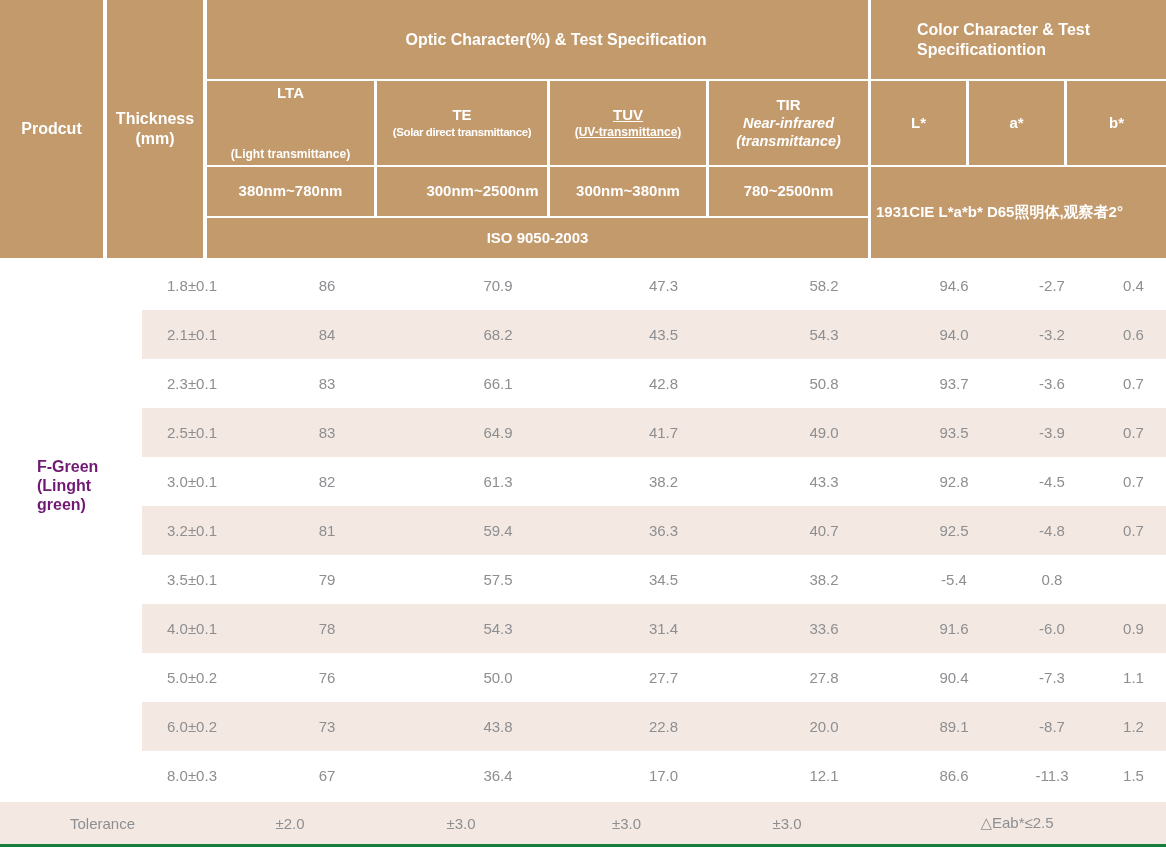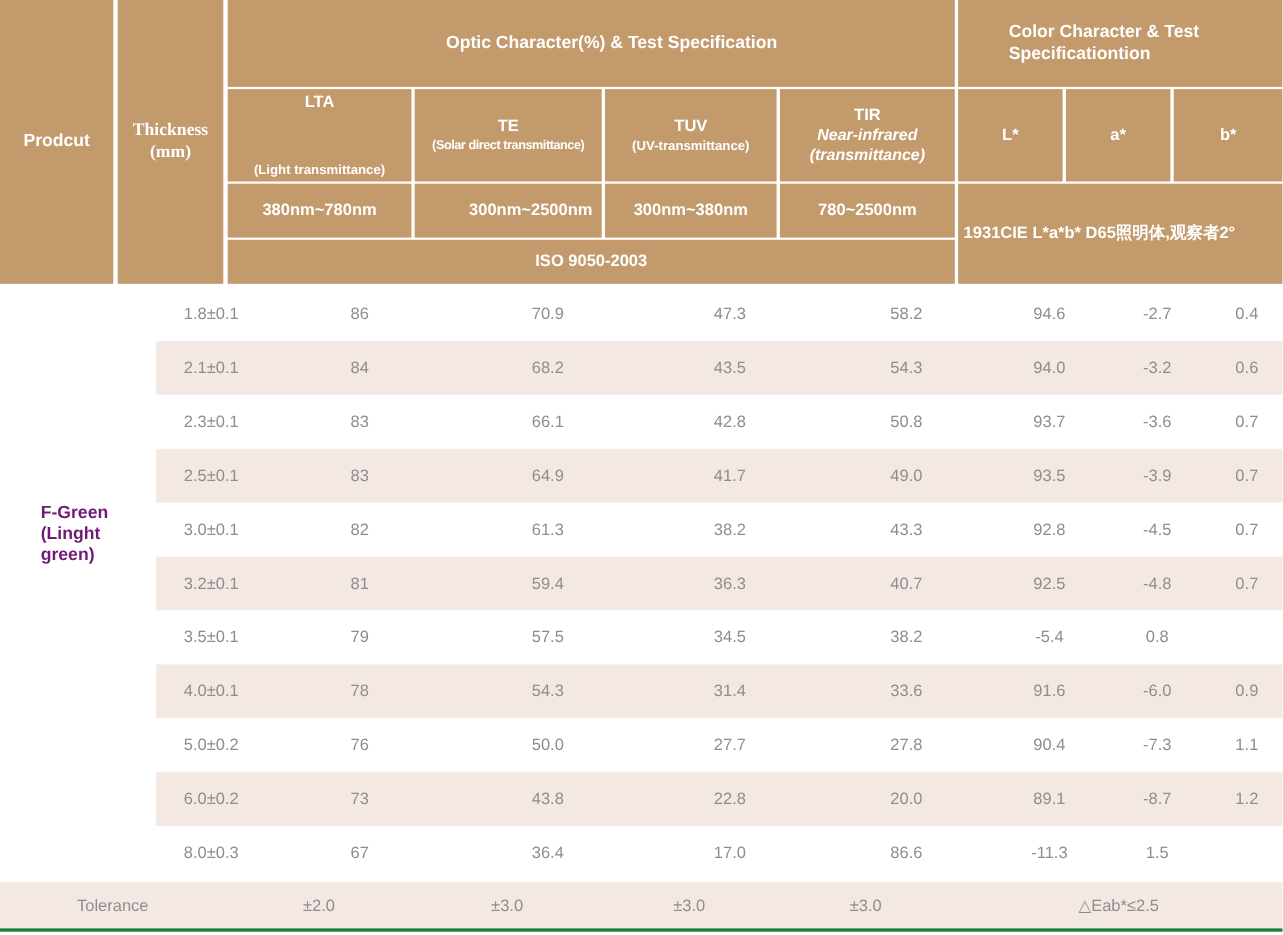--- a/index.html
+++ b/index.html
@@ -14,26 +14,26 @@
     grid-template-columns:103px 4px 96px 4px 167px 3px 170px 3px 156px 3px 159px 3px 95px 3px 95px 3px 99px;
     grid-template-rows:79px 2px 84px 2px 49px 2px 40px;
     background:#ffffff;
   }
   .hcell {
     background:#c39a6c; color:#ffffff; font-weight:bold;
     display:flex; flex-direction:column; align-items:center; justify-content:center;
     text-align:center; line-height:1.25;
   }
   .h-product    { grid-area:1/1/8/2;  font-size:16px; }
-  .h-thickness  { grid-area:1/3/8/4;  font-size:16px;font-family:Liberation Serif, serif; }
+  .h-thickness  { grid-area:1/3/8/4;  font-size:16px; }
   .h-optic      { grid-area:1/5/2/12; font-size:16px;padding-left:37px; }
   .h-color      { grid-area:1/13/2/18; font-size:16px; align-items:flex-start; text-align:left; padding-left:46px; }
   .h-col-lta    { grid-area:3/5/4/6;gap:44px; }
   .h-col-te     { grid-area:3/7/4/8; }
-  .h-col-tuv    { grid-area:3/9/4/10; }
+  .h-col-tuv    { grid-area:3/9/4/10;text-decoration:underline; }
   .h-col-tir    { grid-area:3/11/4/12; }
   .h-col-l      { grid-area:3/13/4/14; font-size:15px; }
   .h-col-a      { grid-area:3/15/4/16; font-size:15px; }
   .h-col-b      { grid-area:3/17/4/18; font-size:15px; }
   .col-name { font-size:15px; }
   .col-sub  { font-size:12px; }
   .h-col-te .col-sub  { font-size:11.5px; letter-spacing:-0.4px; }
   .h-col-tir .col-sub, .h-col-tir .col-sub2 { font-size:14.5px;font-style:italic; }
   .h-range-lta { grid-area:5/5/6/6; }
   .h-range-te  { grid-area:5/7/6/8;padding-left:41px; }
@@ -250,20 +250,21 @@
       <div class="cell">1.2</div>
     </div>
   </div>
         <div class="drow">
     <div class="row-left"></div>
     <div class="band">
       <div class="cell">8.0±0.3</div>
       <div class="cell">67</div>
       <div class="cell">36.4</div>
       <div class="cell">17.0</div>
+      <div class="cell">12.1</div>
       <div class="cell">86.6</div>
       <div class="cell">-11.3</div>
       <div class="cell">1.5</div>
     </div>
   </div>
       </div>
     <div class="product-label">
       <div>F-Green</div>
       <div>(Linght</div>
       <div>green)</div>

